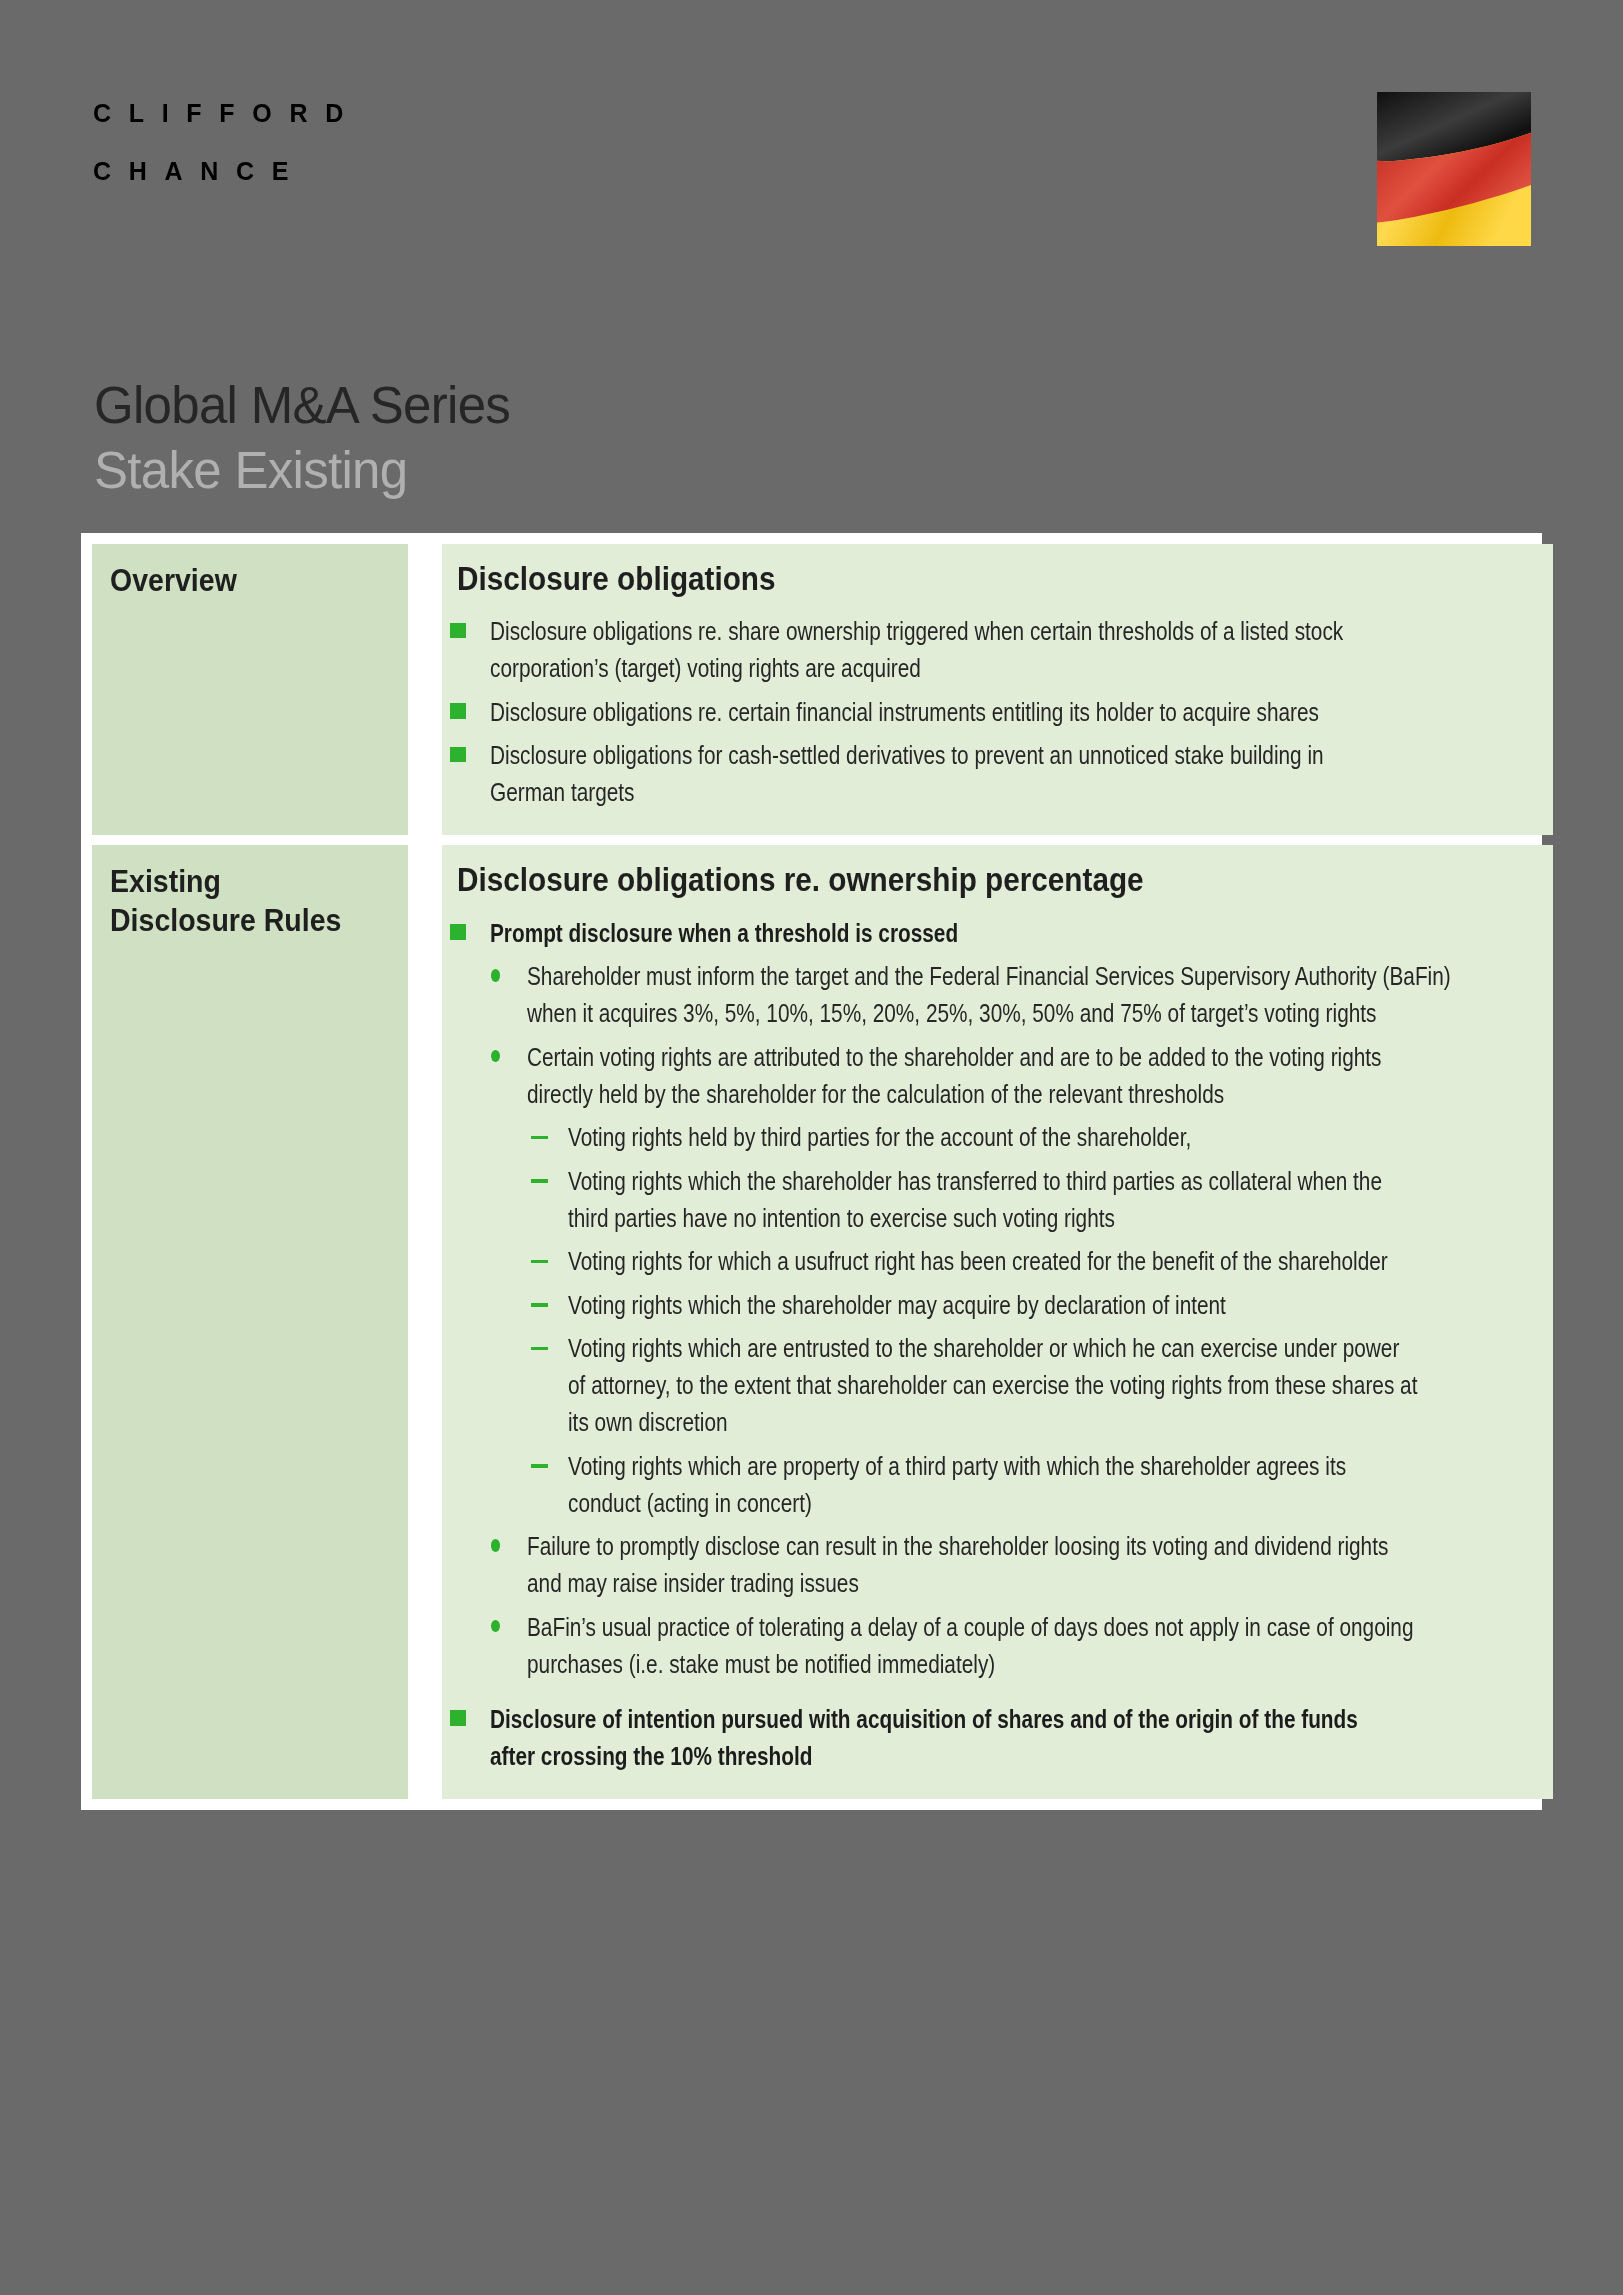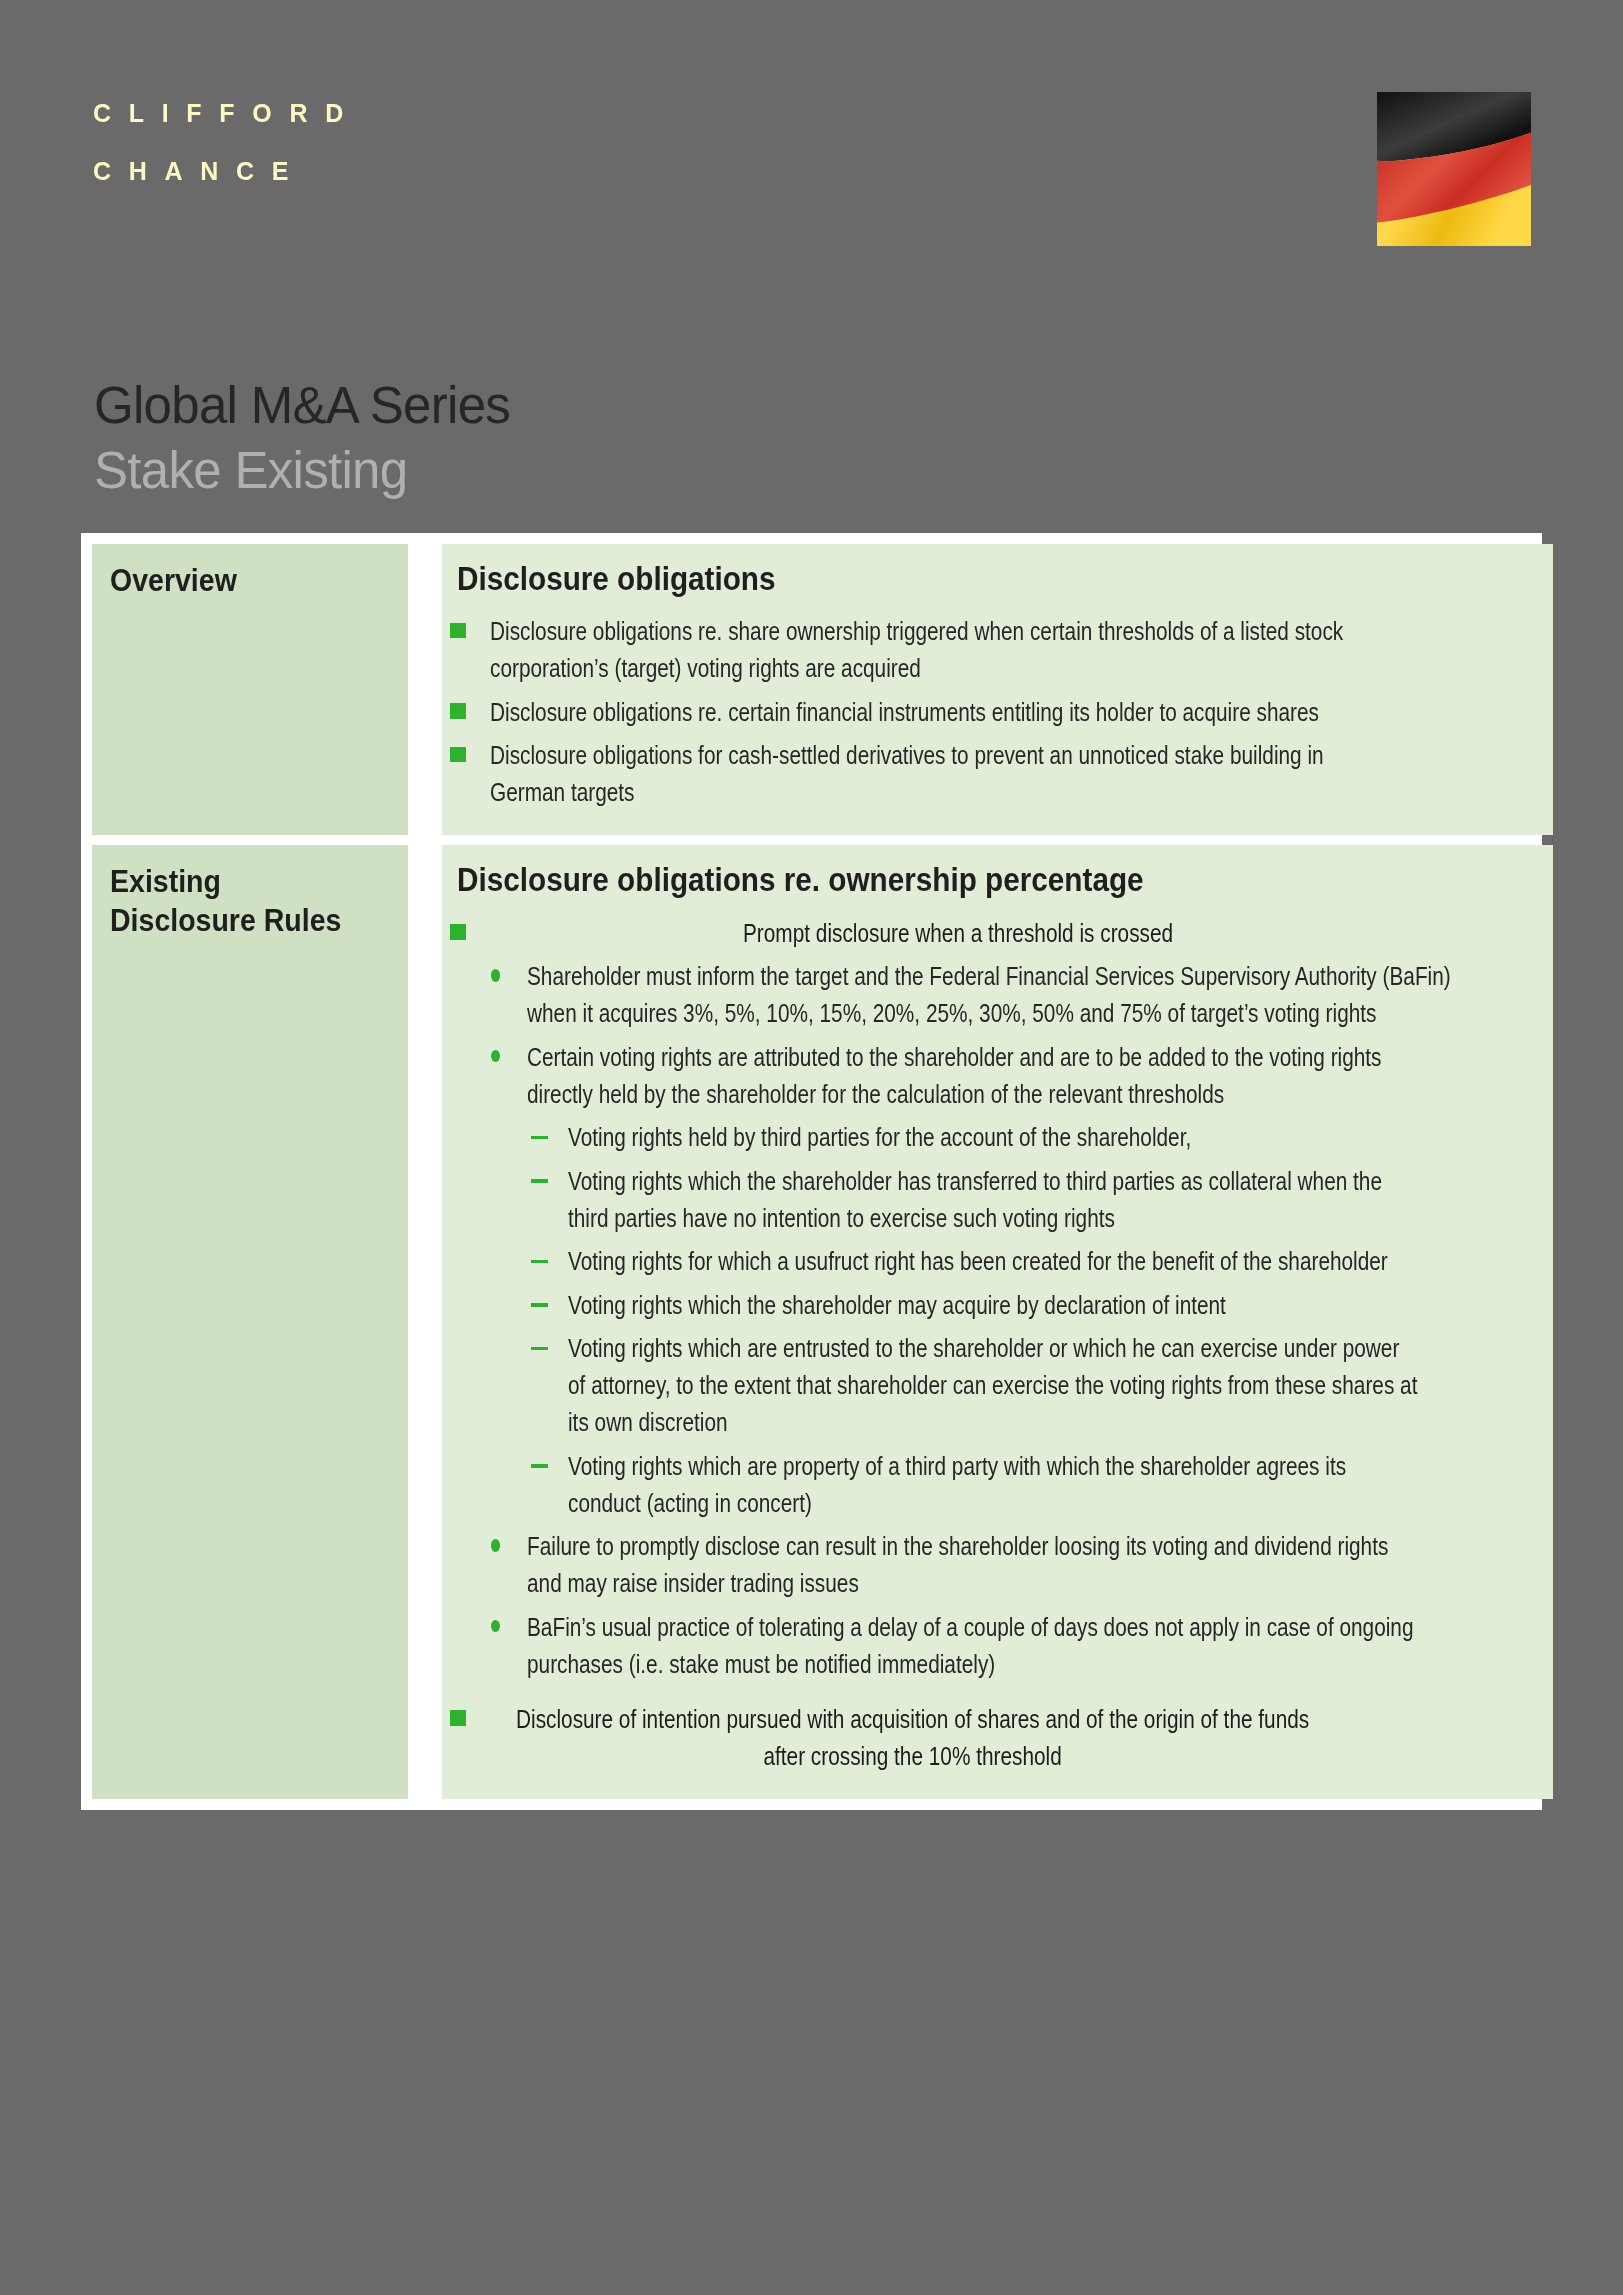--- a/index.html
+++ b/index.html
@@ -11,21 +11,21 @@
     --head-ink:#1f1f1f;
   }
   html,body{margin:0;padding:0;background:#4d4d4d;}
   .page{
     position:relative;width:1623px;height:2295px;background:var(--page-bg);
     font-family:"Liberation Sans","DejaVu Sans",sans-serif;overflow:hidden;
   }
   
   .logo{
     position:absolute;left:93px;top:84px;
-    font-size:25px;font-weight:700;color:#fef9c3;
+    font-size:25px;font-weight:700;color:#000000;
     letter-spacing:17.7px;line-height:58px;
   }
   
   .flag{position:absolute;left:1377px;top:92px;width:154px;height:154px;}
   .flag svg{display:block;width:100%;height:100%;}
   
   .titles{position:absolute;left:94px;top:373px;}
   .title{font-size:51px;line-height:65px;font-weight:500;color:#262626;letter-spacing:-0.7px;}
   .subtitle{font-size:51px;line-height:65px;font-weight:400;color:#b0b0b0;letter-spacing:-0.7px;}
   
@@ -51,21 +51,21 @@
     content:"";position:absolute;left:0;top:9.2px;width:15.7px;height:15.7px;background:var(--green);
   }
   .item.dot{padding-left:77px;}
   .item.dot::before{
     content:"";position:absolute;left:41px;top:11px;width:9.2px;height:12.4px;border-radius:50%;background:var(--green);
   }
   .item.dash{padding-left:118px;}
   .item.dash::before{
     content:"";position:absolute;left:81px;top:16.4px;width:17px;height:3.3px;background:var(--green);
   }
-  .item.bold{font-weight:400;color:#1c1c1c;text-align:center;}
+  .item.bold{font-weight:700;color:#1c1c1c;}
   .item.gap-top{margin-top:18.3px;}
 </style>
 </head>
 <body>
 
 <div class="page">
 
   <div class="logo">
     <div>CLIFFORD</div>
     <div>CHANCE</div>

